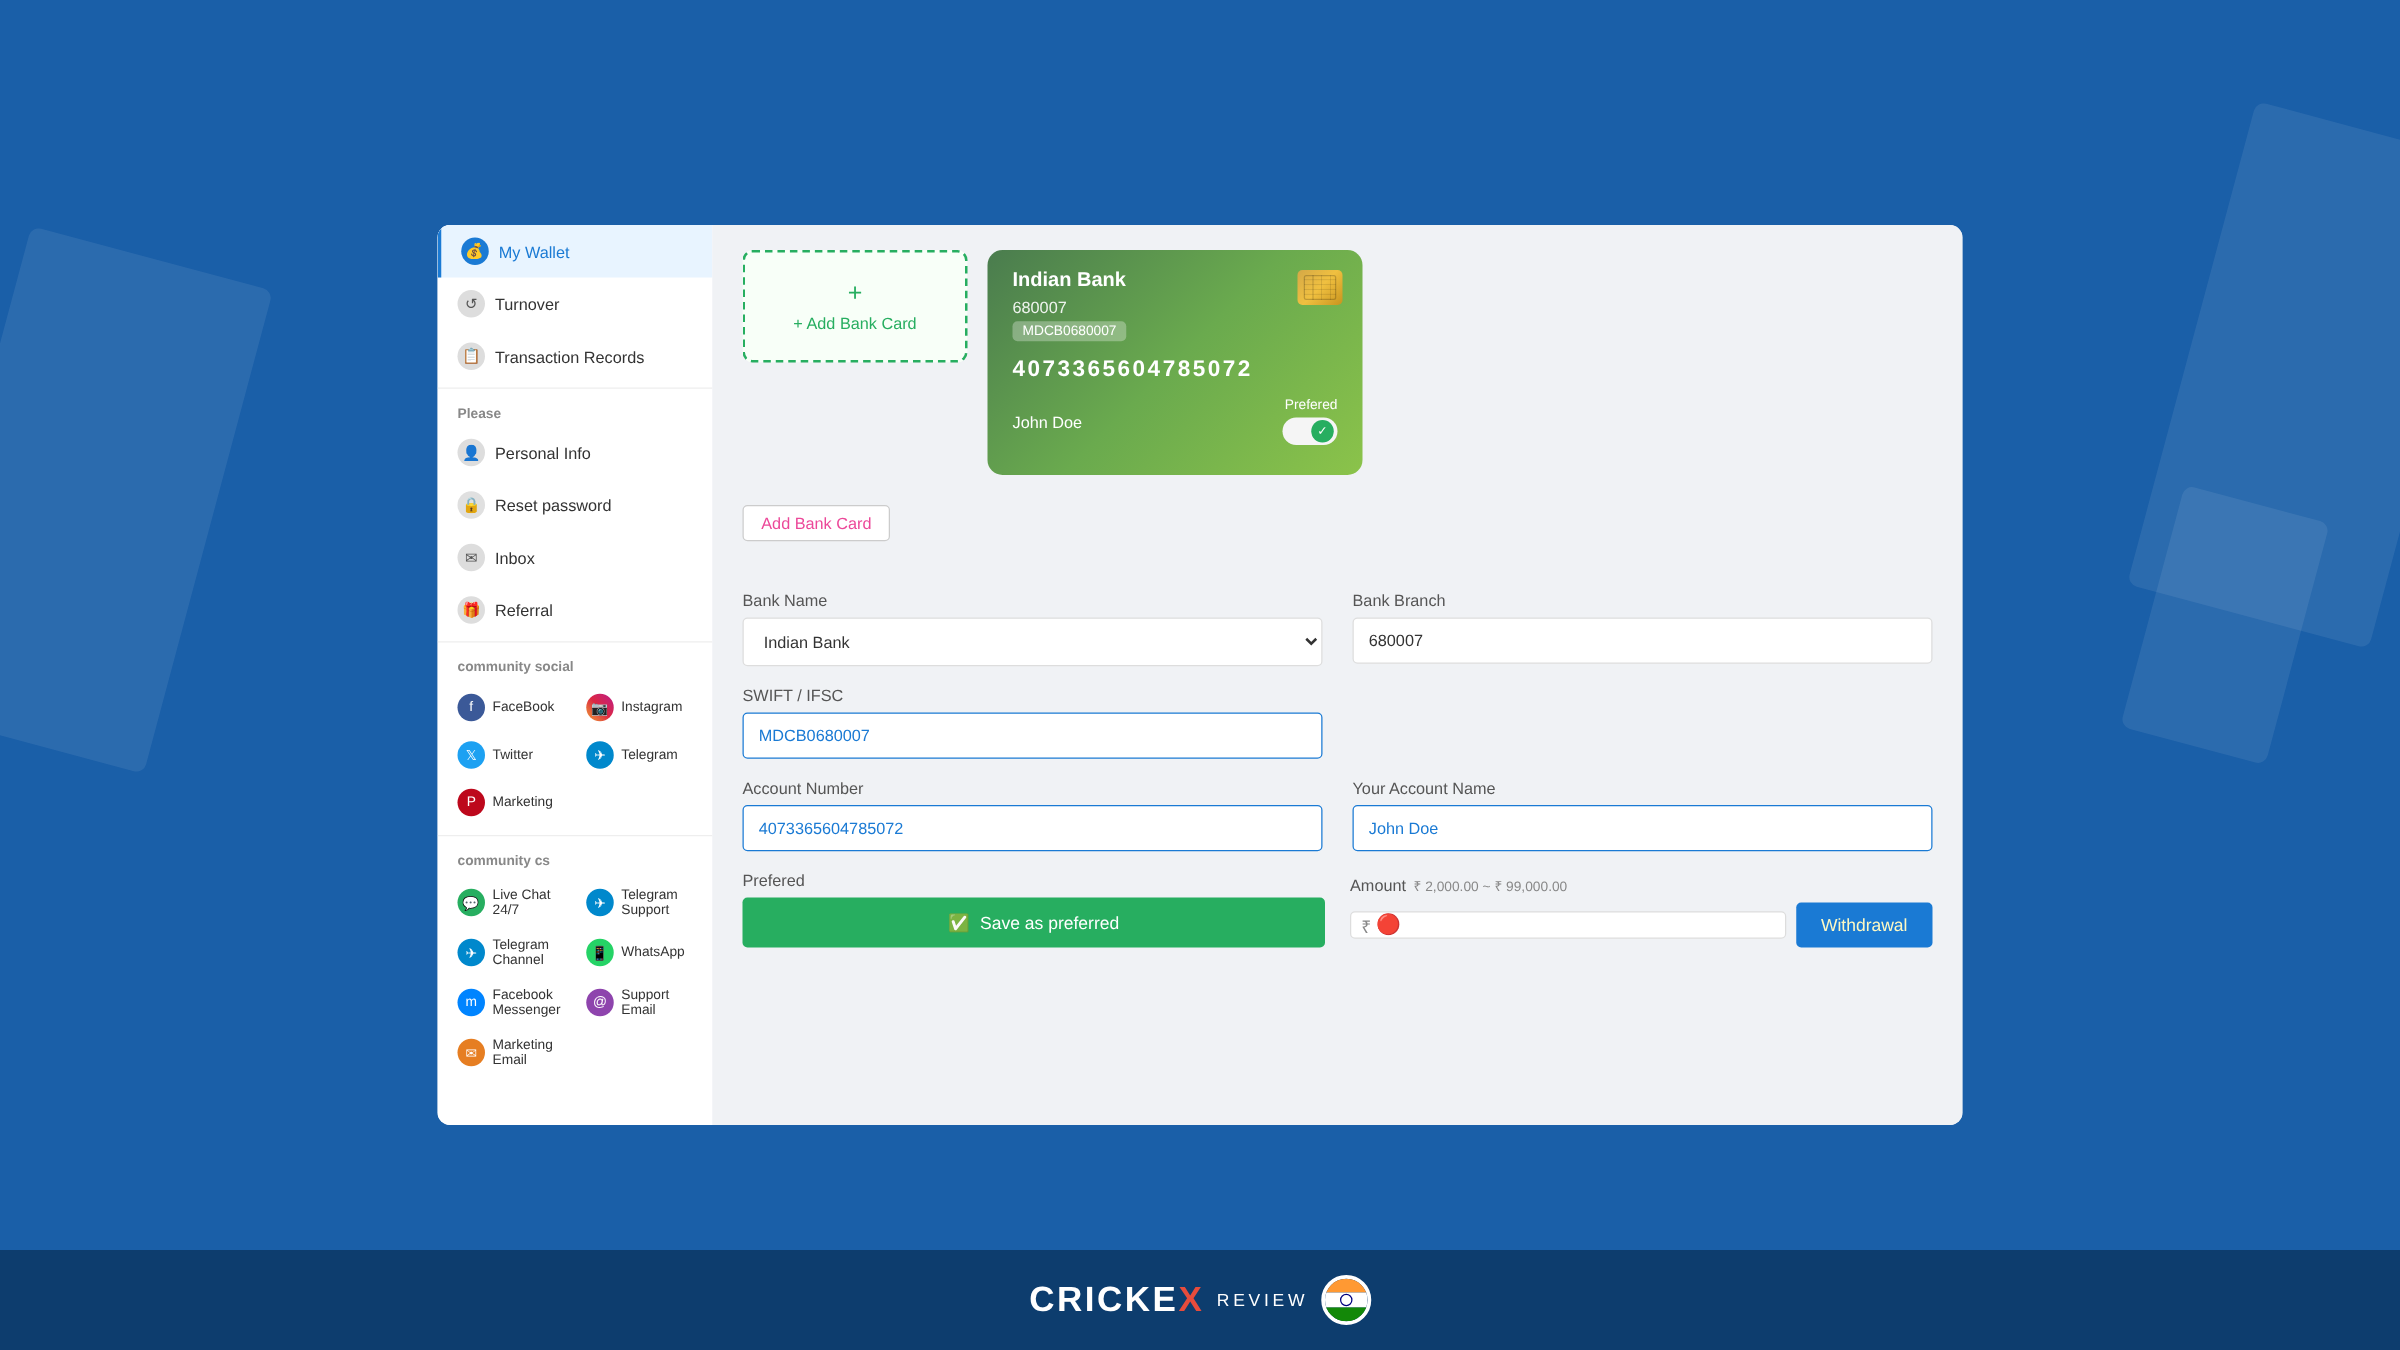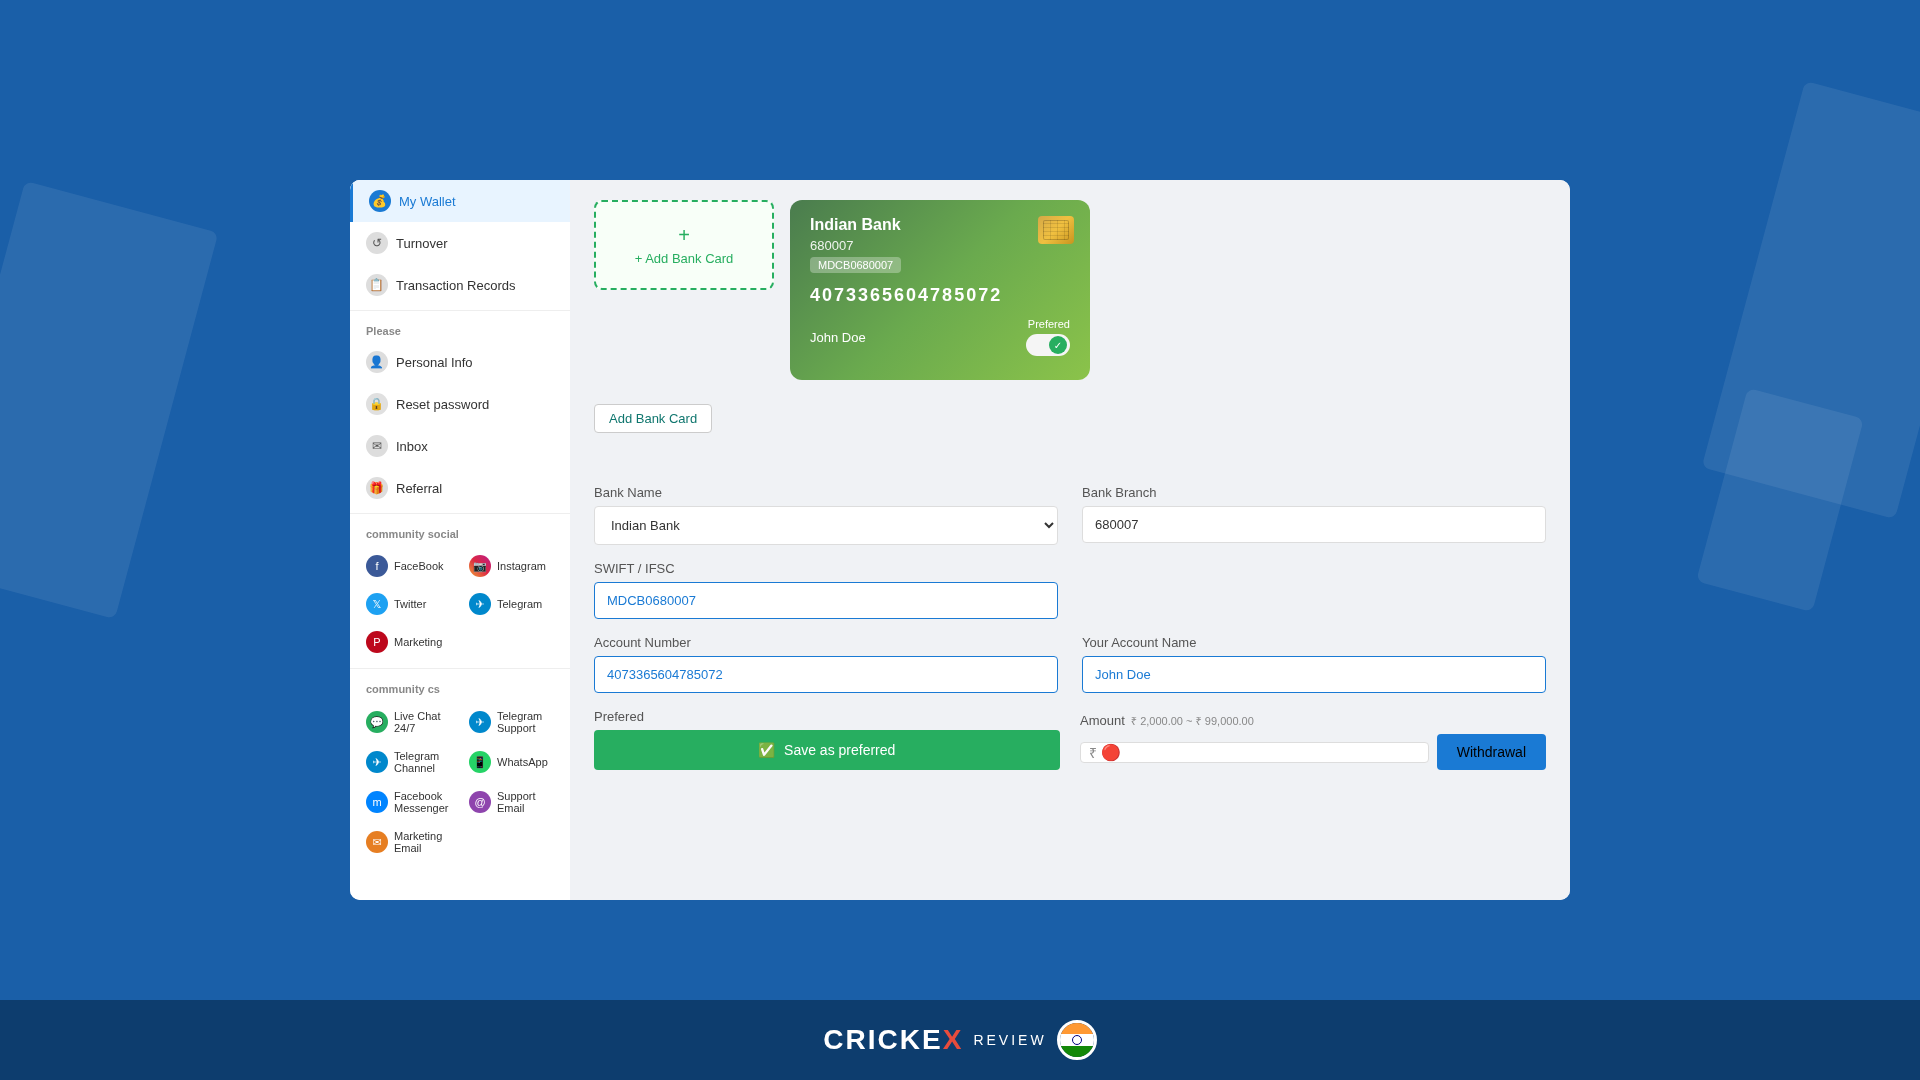--- a/index.html
+++ b/index.html
@@ -242,23 +242,23 @@
     }
 
     
     .add-bank-card-below {
       display: inline-block;
       border: 1px solid #ccc;
       background: white;
       padding: 6px 14px;
       border-radius: 4px;
       font-size: 13px;
-      color: #0f766e;
-      cursor: pointer;
-      margin-bottom: 36px;
+      color: #ec4899;
+      cursor: pointer;
+      margin-bottom: 24px;
     }
 
     
     .form-row {
       display: flex;
       gap: 24px;
       margin-bottom: 16px;
     }
     .form-group {
       flex: 1;
@@ -341,21 +341,21 @@
     .clear-amount {
       color: #e74c3c;
       cursor: pointer;
       font-size: 16px;
       background: none;
       border: none;
     }
     .withdrawal-btn {
       padding: 10px 20px;
       background: #1a7ad4;
-      color: #000000;
+      color: #fef9c3;
       border: none;
       border-radius: 4px;
       font-size: 14px;
       cursor: pointer;
       white-space: nowrap;
       text-align: right;
     }
 
     
     .footer {

